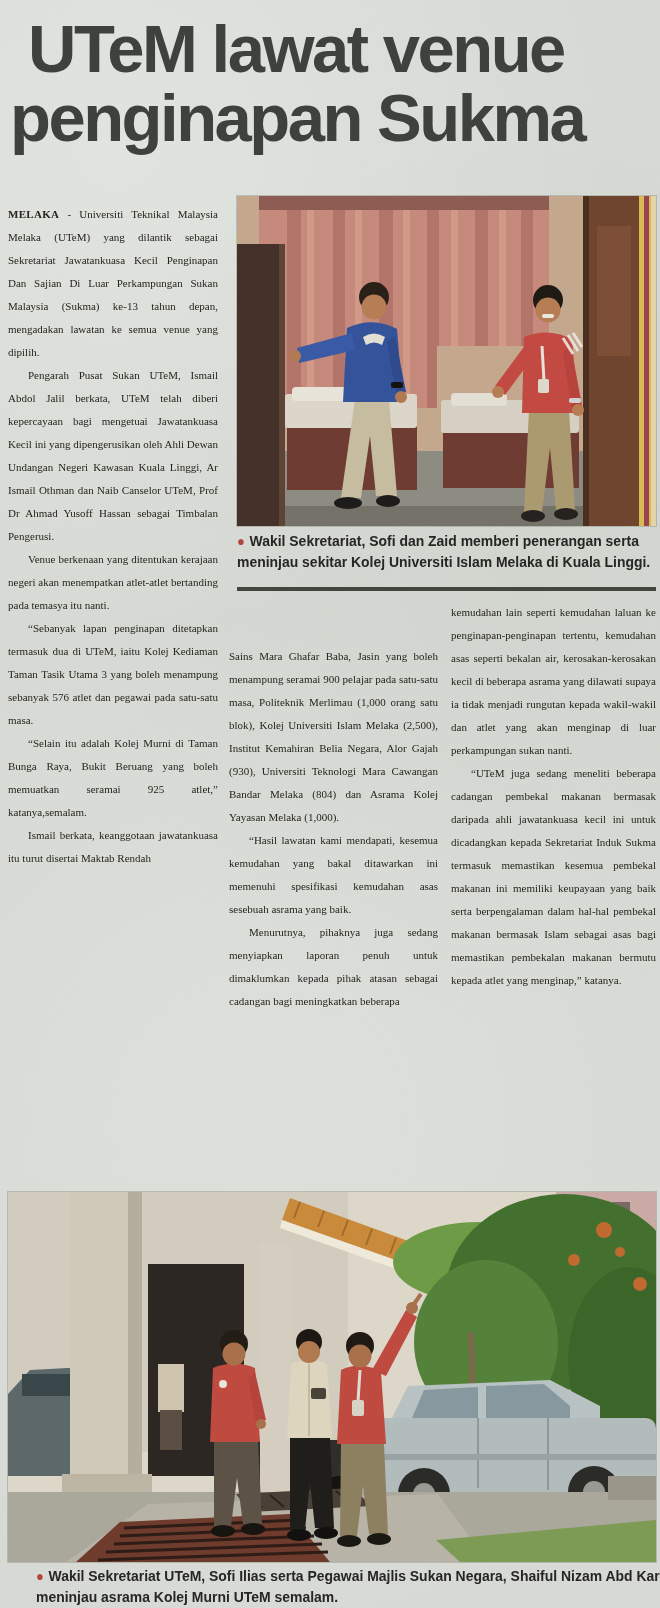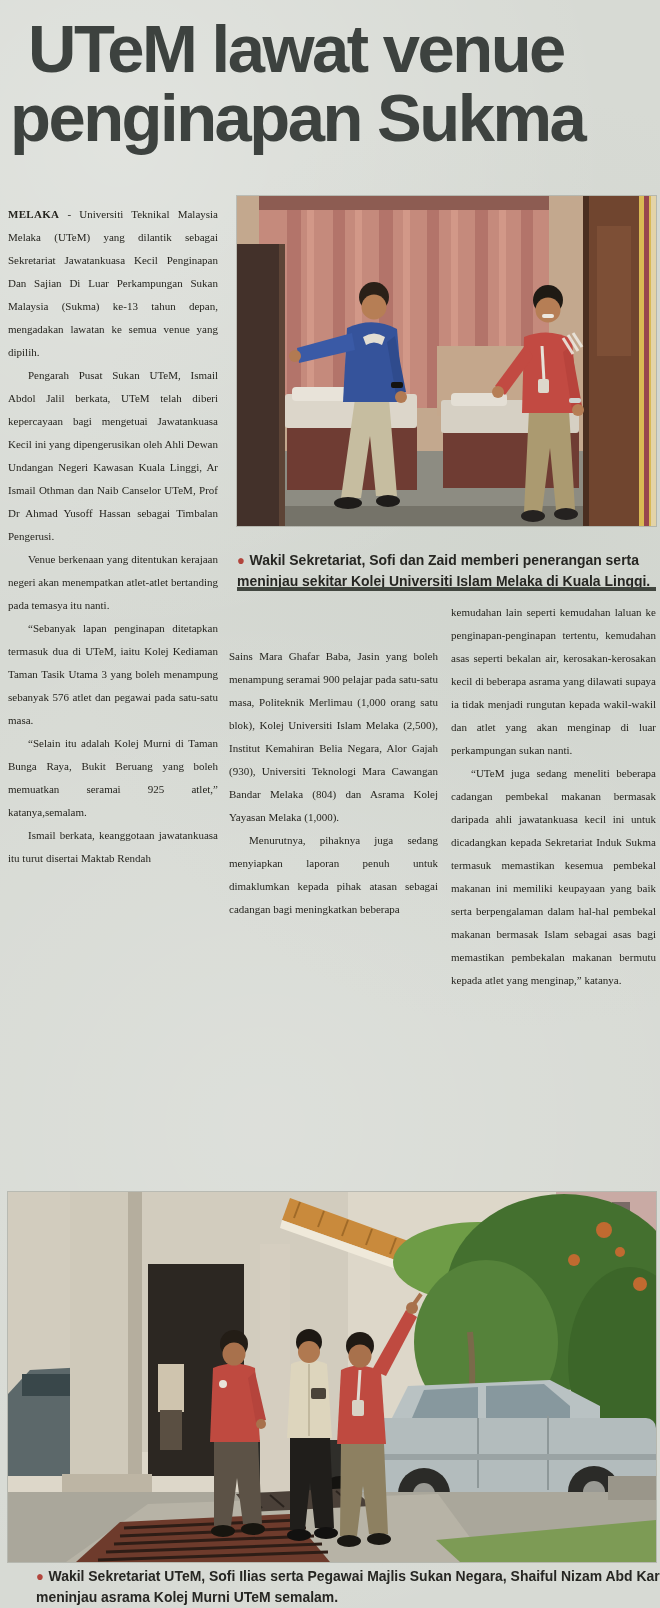--- a/index.html
+++ b/index.html
@@ -128,39 +128,40 @@
       </g>
       <line x1="305" y1="150" x2="307" y2="185" stroke="#e6e2d8" stroke-width="3"></line>
       <rect x="301" y="183" width="11" height="14" rx="2" fill="#ddd8cc"></rect>
       <circle cx="311" cy="104" r="15" fill="#1f1a14"></circle>
       <circle cx="311" cy="114" r="12.5" fill="#b67e55"></circle>
       <rect x="305" y="118" width="12" height="4" rx="2" fill="#ece8df"></rect>
     </g>
   </svg>
 </div>
 
-<div class="abs caption" style="left:237px;top:550px;width:420px;">
+<div class="abs caption" style="left:237px;top:531px;width:420px;">
   <span class="cap-inner">
     <span class="bullet">●</span><span>Wakil Sekretariat, Sofi dan Zaid memberi penerangan serta meninjau sekitar Kolej Universiti Islam Melaka di Kuala Linggi.</span>
   </span>
 </div>
 
 <div class="abs rule" style="left:237px;top:587px;width:419px;"></div>
 
 <div class="abs col" style="left:8px;top:203px;">
   <p><span class="dateline">MELAKA</span><span> - </span><span>Universiti Teknikal Malaysia Melaka (UTeM) yang dilantik sebagai Sekretariat Jawatankuasa Kecil Penginapan Dan Sajian Di Luar Perkampungan Sukan Malaysia (Sukma) ke-13 tahun depan, mengadakan lawatan ke semua venue yang dipilih.</span></p>
   <p class="indent">Pengarah Pusat Sukan UTeM, Ismail Abdol Jalil berkata, UTeM telah diberi kepercayaan bagi mengetuai Jawatankuasa Kecil ini yang dipengerusikan oleh Ahli Dewan Undangan Negeri Kawasan Kuala Linggi, Ar Ismail Othman dan Naib Canselor UTeM, Prof Dr Ahmad Yusoff Hassan sebagai Timbalan Pengerusi.</p>
   <p class="indent">Venue berkenaan yang ditentukan kerajaan negeri akan menempatkan atlet-atlet bertanding pada temasya itu nanti.</p>
   <p class="indent">“Sebanyak lapan penginapan ditetapkan termasuk dua di UTeM, iaitu Kolej Kediaman Taman Tasik Utama 3 yang boleh menampung sebanyak 576 atlet dan pegawai pada satu-satu masa.</p>
   <p class="indent">“Selain itu adalah Kolej Murni di Taman Bunga Raya, Bukit Beruang yang boleh memuatkan seramai 925 atlet,” katanya,semalam.</p>
   <p class="indent">Ismail berkata, keanggotaan jawatankuasa itu turut disertai Maktab Rendah</p>
 </div>
 
 <div class="abs col" style="left:229px;top:601px;width:209px;margin-top:44px;">
   <p>Sains Mara Ghafar Baba, Jasin yang boleh menampung seramai 900 pelajar pada satu-satu masa, Politeknik Merlimau (1,000 orang satu blok), Kolej Universiti Islam Melaka (2,500), Institut Kemahiran Belia Negara, Alor Gajah (930), Universiti Teknologi Mara Cawangan Bandar Melaka (804) dan Asrama Kolej Yayasan Melaka (1,000).</p>
+  <p class="indent">“Hasil lawatan kami mendapati, kesemua kemudahan yang bakal ditawarkan ini memenuhi spesifikasi kemudahan asas sesebuah asrama yang baik.</p>
   <p class="indent">Menurutnya, pihaknya juga sedang menyiapkan laporan penuh untuk dimaklumkan kepada pihak atasan sebagai cadangan bagi meningkatkan beberapa</p>
 </div>
 
 <div class="abs col" style="left:451px;top:601px;width:205px;">
   <p>kemudahan lain seperti kemudahan laluan ke penginapan-penginapan tertentu, kemudahan asas seperti bekalan air, kerosakan-kerosakan kecil di beberapa asrama yang dilawati supaya ia tidak menjadi rungutan kepada wakil-wakil dan atlet yang akan menginap di luar perkampungan sukan nanti.</p>
   <p class="indent">“UTeM juga sedang meneliti beberapa cadangan pembekal makanan bermasak daripada ahli jawatankuasa kecil ini untuk dicadangkan kepada Sekretariat Induk Sukma termasuk memastikan kesemua pembekal makanan ini memiliki keupayaan yang baik serta berpengalaman dalam hal-hal pembekal makanan bermasak Islam sebagai asas bagi memastikan pembekalan makanan bermutu kepada atlet yang menginap,” katanya.</p>
 </div>
 
 <div class="abs photo" style="left:8px;top:1192px;width:648px;height:370px;">
   <svg width="648" height="370" viewBox="0 0 648 370">

